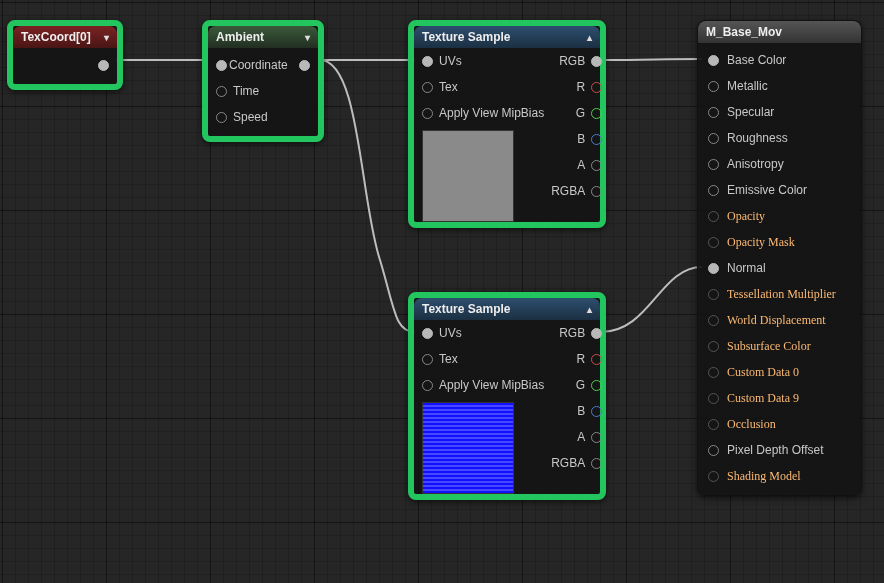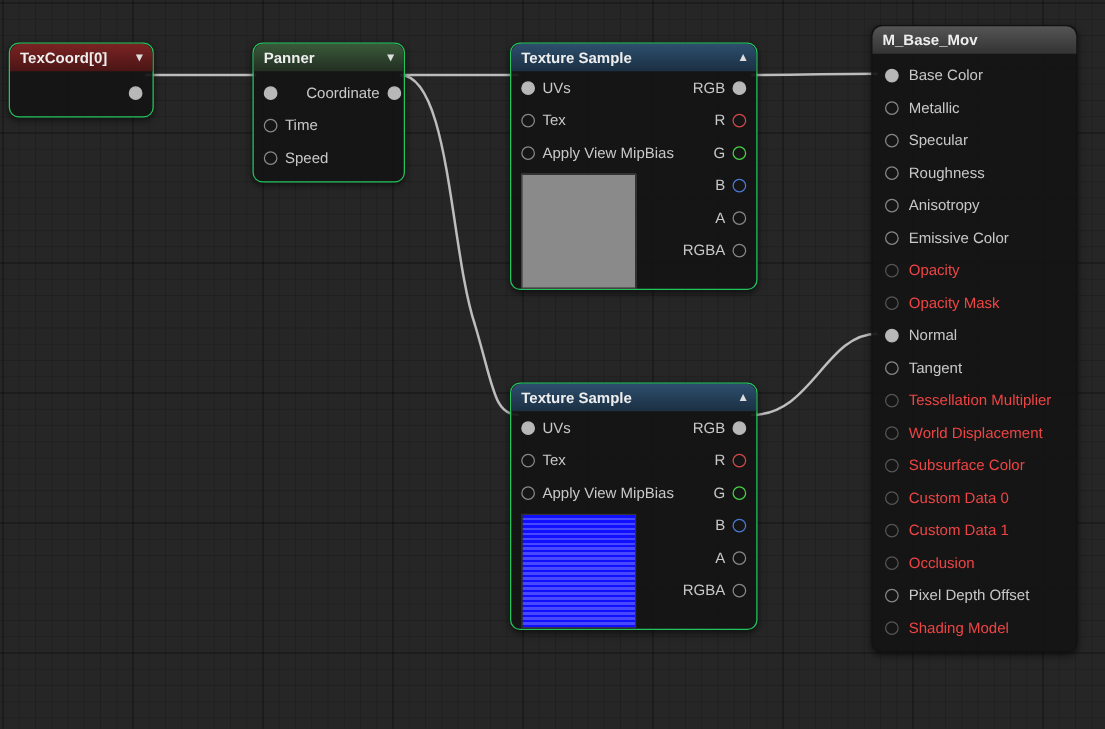--- a/index.html
+++ b/index.html
@@ -19,24 +19,23 @@
     color: #c8c8c8;
     position: relative;
     overflow: hidden;
   }
 
   svg.wires { position:absolute; top:0; left:0; width:884px; height:583px; pointer-events:none; }
 
   .node {
     position: absolute;
     background: rgba(20,20,20,0.92);
-    border: 1px solid #22c55e;
+    border: 6px solid #22c55e;
     border-radius: 8px;
     box-shadow: 0 2px 6px rgba(0,0,0,0.6);
-    margin-top: 14px;
   }
   .node-header {
     height: 22px;
     padding: 0 8px;
     display:flex;
     align-items:center;
     justify-content:space-between;
     border-top-left-radius: 8px;
     border-top-right-radius: 8px;
     font-weight: 600;
@@ -90,21 +89,21 @@
   
   .mat-node { position:absolute; background: rgba(20,20,20,0.92); border:1px solid #111; border-radius:8px; box-shadow:0 2px 6px rgba(0,0,0,0.6); }
   .mat-row {
     display:flex;
     align-items:center;
     gap:8px;
     height:26px;
     padding: 0 10px;
   }
   .mat-row .lbl { color:#c8c8c8; }
-  .mat-row.dim .lbl { color:#ef4444; }
+  .mat-row.dim .lbl { color:#fdba74;font-family:Liberation Serif, serif; }
   .mat-row.dim .pin { border-color:#555; }
 
   .ts-body { display:flex; }
   .ts-left { flex:1; }
   .ts-right { width:58px; }
 </style>
 </head>
 <body>
 
 <svg class="wires">
@@ -122,26 +121,26 @@
   </div>
   <div class="node-body">
     <div class="row right">
       <span class="pin solid"></span>
     </div>
   </div>
 </div>
 
 <div class="node" style="left:202px; top:20px; width:122px;">
   <div class="node-header hdr-green">
-    <span class="lbl">Panner</span>
+    <span class="lbl">Ambient</span>
     <span class="chevron">▾</span>
   </div>
   <div class="node-body">
     <div class="row split">
-      <span style="display:flex;align-items:center;gap:23px;">
+      <span style="display:flex;align-items:center;gap:2px;">
         <span class="pin solid"></span>
         <span class="lbl">Coordinate</span>
       </span>
       <span class="pin solid"></span>
     </div>
     <div class="row">
       <span class="pin"></span>
       <span class="lbl">Time</span>
     </div>
     <div class="row">
@@ -285,43 +284,39 @@
         <span class="lbl">Opacity</span>
       </div>
       <div class="mat-row dim">
         <span class="pin"></span>
         <span class="lbl">Opacity Mask</span>
       </div>
       <div class="mat-row">
         <span class="pin solid"></span>
         <span class="lbl">Normal</span>
       </div>
-      <div class="mat-row">
-        <span class="pin"></span>
-        <span class="lbl">Tangent</span>
-      </div>
       <div class="mat-row dim">
         <span class="pin"></span>
         <span class="lbl">Tessellation Multiplier</span>
       </div>
       <div class="mat-row dim">
         <span class="pin"></span>
         <span class="lbl">World Displacement</span>
       </div>
       <div class="mat-row dim">
         <span class="pin"></span>
         <span class="lbl">Subsurface Color</span>
       </div>
       <div class="mat-row dim">
         <span class="pin"></span>
         <span class="lbl">Custom Data 0</span>
       </div>
       <div class="mat-row dim">
         <span class="pin"></span>
-        <span class="lbl">Custom Data 1</span>
+        <span class="lbl">Custom Data 9</span>
       </div>
       <div class="mat-row dim">
         <span class="pin"></span>
         <span class="lbl">Occlusion</span>
       </div>
       <div class="mat-row">
         <span class="pin"></span>
         <span class="lbl">Pixel Depth Offset</span>
       </div>
       <div class="mat-row dim">

